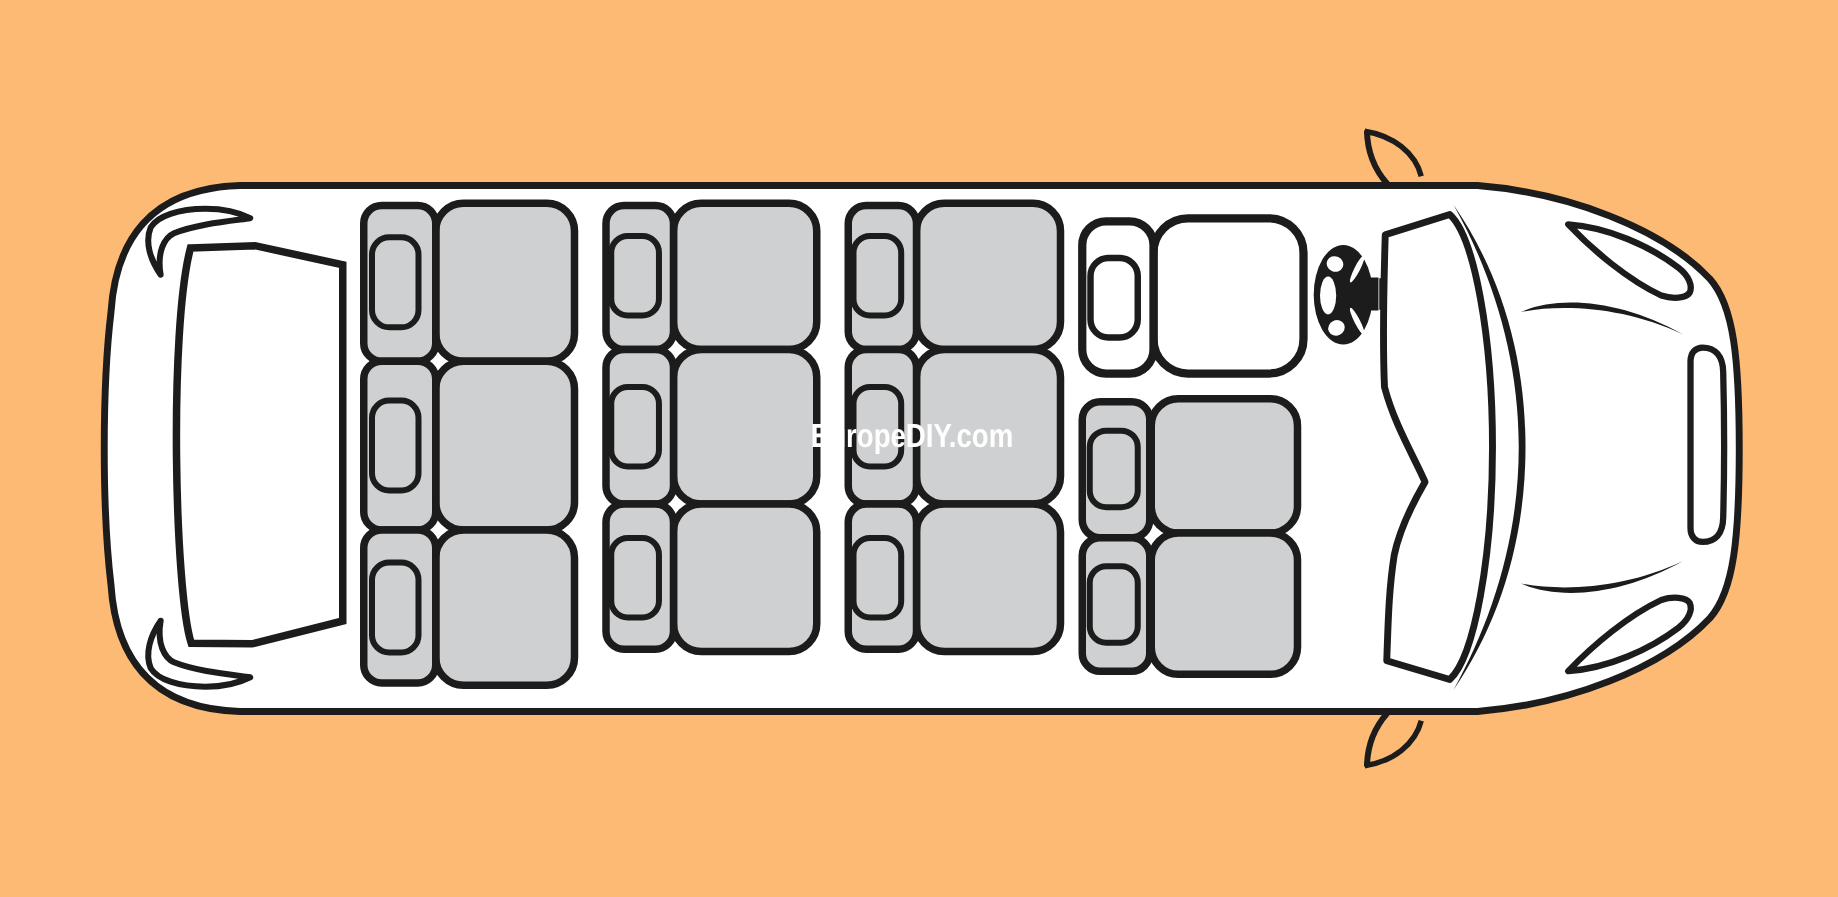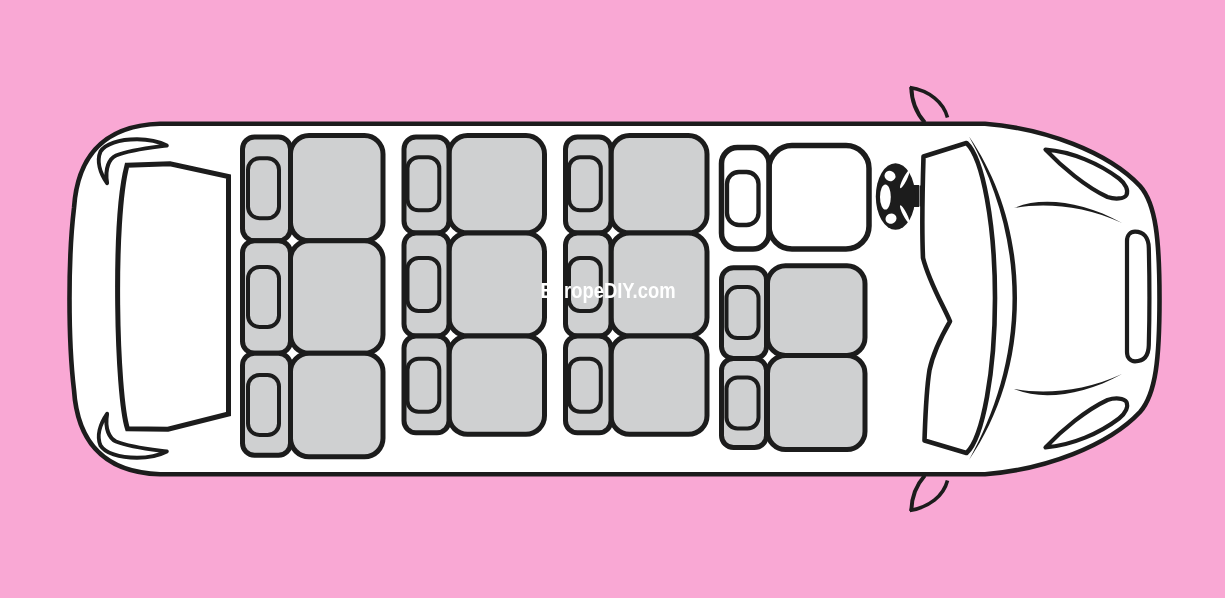--- a/index.html
+++ b/index.html
@@ -1,16 +1,16 @@
 <!DOCTYPE html>
 <html><head>
 <meta charset="utf-8">
 <style>
   html,body{margin:0;padding:0;background:#ffffff;}
-  .wrap{position:relative;width:1225px;height:598px;background:#f9a8d4;overflow:hidden;}
+  .wrap{position:relative;width:1225px;height:598px;background:#fdba74;overflow:hidden;}
   svg{display:block;}
   text{font-family:"Liberation Sans",sans-serif;}
 </style>
 </head>
 <body>
 <div class="wrap">
 <svg width="1225" height="598" viewBox="0 0 1225 598" xmlns="http://www.w3.org/2000/svg">
 <defs></defs>
 
 <g id="body">

